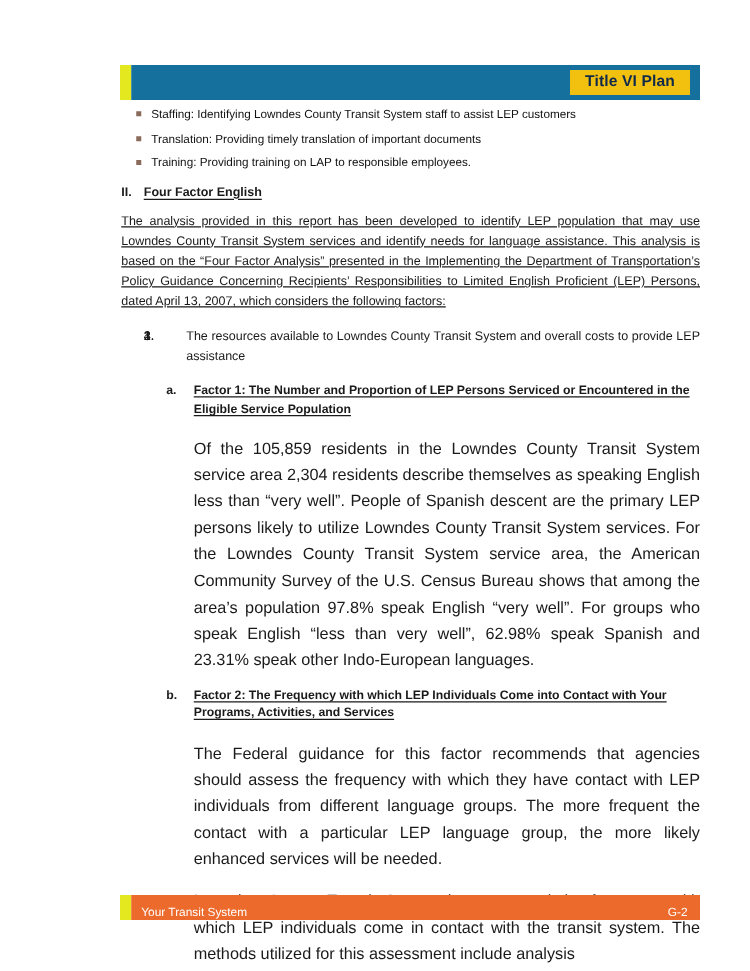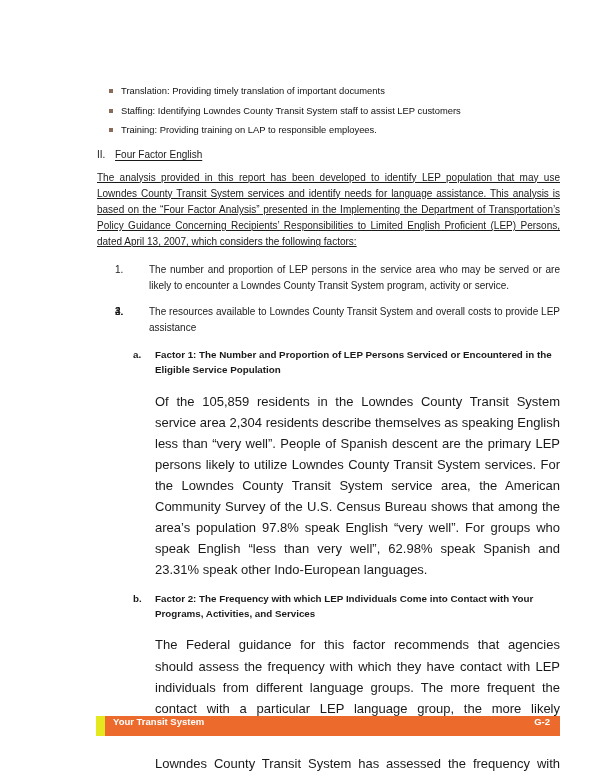--- a/index.html
+++ b/index.html
@@ -70,26 +70,25 @@
   }
   .footer-accent {
     width: 9px;
     background: #e4e81f;
     flex: 0 0 auto;
   }
   .footer-bar {
     flex: 1 1 auto;
     background: #ec6a2c;
     display: flex;
-    align-items: flex-start;
+    align-items: flex-end;
     justify-content: space-between;
     padding: 0 10px 0 8px;
     color: #ffffff;
     font-size: 9.5px;
-    font-weight: bold;
   }
   .footer-left { white-space: nowrap; }
   .footer-right { white-space: nowrap; }
 
   
   .content {
     position: absolute;
     left: 97px;
     top: 86px;
     width: 463px;
@@ -117,21 +116,21 @@
     height: 4px;
     background: #8a6a5a;
   }
 
   
   .section-heading {
     display: flex;
     margin-top: 13px;
     margin-bottom: 10px;
     font-size: 10px;
-    font-weight: normal;
+    font-weight: bold;
     align-items: flex-end;
   }
   .section-heading .num {
     width: 18px;
     flex: 0 0 auto;
   }
   .section-heading .txt {
     text-decoration: underline;
     text-underline-offset: 2px;
   }
@@ -179,68 +178,74 @@
     font-weight: bold;
     line-height: 1.5;
     margin-bottom: 8px;
   }
   .sub-head .marker {
     position: absolute;
     left: 0;
     top: 0;
   }
   .sub-head .txt {
+    text-decoration: underline;
     text-underline-offset: 2px;
   }
   .sub-para {
     margin-left: 22px;
     font-size: 13px;
     line-height: 1.62;
     text-align: justify;
     margin-bottom: 10px;
   }
   .sub-para.deeper {
     margin-left: 38px;
     margin-top: 11px;
   }
 </style>
 </head>
 <body>
 
 <div class="page">
 
+  <div class="header-band">
+    <div class="header-accent"></div>
+    <div class="header-bar">
+      <div class="title-chip">Title VI Plan</div>
+    </div>
+  </div>
 
   <div class="content">
 
     <ul class="bullet-list">
       <li class="bullet-item">
         <span class="sq"></span>
-        <span>Translation: Providing timely translation of important documents</span>
+        <span>Staffing: Identifying Lowndes County Transit System staff to assist LEP customers</span>
       </li>
       <li class="bullet-item">
         <span class="sq"></span>
-        <span>Staffing: Identifying Lowndes County Transit System staff to assist LEP customers</span>
+        <span>Translation: Providing timely translation of important documents</span>
       </li>
       <li class="bullet-item">
         <span class="sq"></span>
         <span>Training: Providing training on LAP to responsible employees.</span>
       </li>
     </ul>
 
     <div class="section-heading">
       <span class="num">II.</span>
       <span class="txt">Four Factor English</span>
     </div>
 
     <p class="para">The analysis provided in this report has been developed to identify LEP population that may use Lowndes County Transit System services and identify needs for language assistance. This analysis is based on the “Four Factor Analysis” presented in the Implementing the Department of Transportation’s Policy Guidance Concerning Recipients’ Responsibilities to Limited English Proficient (LEP) Persons, dated April 13, 2007, which considers the following factors:</p>
 
     <ol class="num-list">
       <li class="num-item">
         <span class="marker">1.</span>
-        <span>The number and proportion of LEP persons in the service area who may be served or are likely to encounter a Lowndes County Transit System program, activity or service.</span>
       </li>
       <li class="num-item">
         <span class="marker">2.</span>
       </li>
       <li class="num-item">
         <span class="marker">3.</span>
       </li>
       <li class="num-item">
         <span class="marker">4.</span>
         <span>The resources available to Lowndes County Transit System and overall costs to provide LEP assistance</span>

